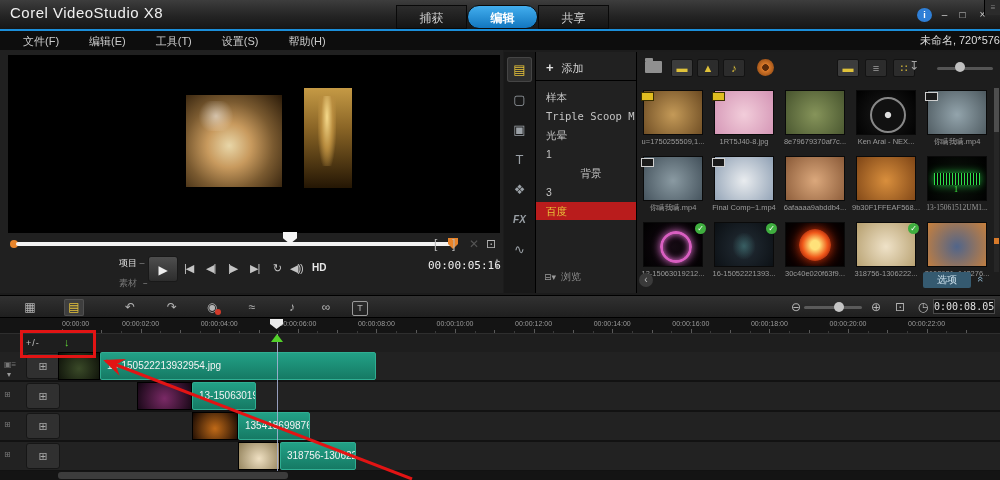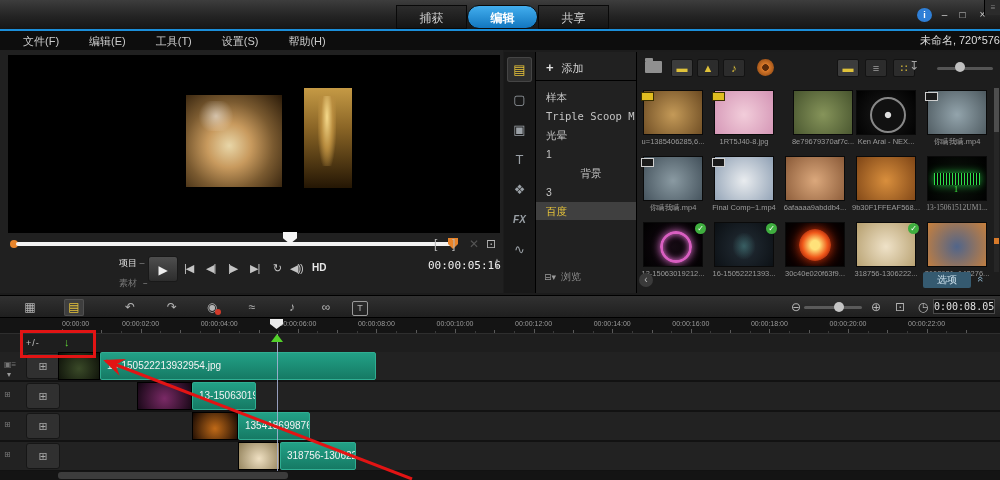--- a/index.html
+++ b/index.html
@@ -51,21 +51,21 @@
     font-size:13px;text-align:center;line-height:25px;}
   .nav-i.active{background:#2f2f2f;color:#e8c53a;box-shadow:inset 0 0 0 1px #454545;}
   .nav-i.fx{font-size:10px;font-weight:bold;font-style:italic;}
   
   #cat-panel{position:absolute;left:536px;top:52px;width:100px;height:241px;background:#212121;border-right:1px solid #000;}
   #add-row{position:absolute;left:10px;top:8px;font-size:11px;color:#d0d0d0;}
   #add-row b{font-size:13px;margin-right:8px;color:#e0e0e0;}
   #cat-divider{position:absolute;left:0;top:28px;width:100px;height:1px;background:#000;}
   .cat-item{position:absolute;left:0;width:100px;height:18px;line-height:18px;padding-left:10px;
     box-sizing:border-box;font-size:10.5px;color:#c4c4c4;white-space:nowrap;overflow:hidden;}
-  .cat-item.selected{background:#404040;color:#e8c53a;}
+  .cat-item.selected{background:#b91c1c;color:#e8c53a;}
   #browse-row{position:absolute;left:8px;top:218px;font-size:10px;color:#8a8a8a;}
   #browse-row .ic{display:inline-block;margin-right:5px;color:#9a9a9a;font-size:9px;}
   
   #library{position:absolute;left:637px;top:52px;width:363px;height:241px;background:#1d1d1d;}
   .lib-tb-box{position:absolute;top:7px;width:22px;height:18px;background:#2c2c2c;border:1px solid #131313;
     border-radius:2px;box-sizing:border-box;text-align:center;line-height:16px;font-size:11px;color:#e0c23a;}
   .lib-tb-box.gray{color:#a0a0a0;}
   .lib-tb-box.active{background:#3c3c3c;}
   #folder-icon{position:absolute;left:8px;top:9px;width:17px;height:12px;background:#909090;border-radius:1px;}
   #folder-icon::before{content:"";position:absolute;left:0;top:-3px;width:8px;height:3px;background:#909090;border-radius:1px 1px 0 0;}
@@ -142,20 +142,21 @@
   
   #anno-box{position:absolute;left:20px;top:330px;width:70px;height:22px;border:3px solid #e21414;z-index:70;pointer-events:none;}
   #anno-arrow{position:absolute;left:0;top:0;width:1000px;height:480px;z-index:69;pointer-events:none;}
 </style>
 </head>
 <body>
 
 <div id="app">
 
   <div id="titlebar">
+    <span id="app-title">Corel VideoStudio X8</span>
     <div id="tabs">
         <div class="tab" style="left: 396px;">捕获</div>
         <div class="tab active" style="left: 467px; border-radius: 12px;">编辑</div>
         <div class="tab" style="left: 538px;">共享</div>
       </div>
     <span id="btn-help" class="winbtn" style="right:68px;">i</span>
     <span class="winbtn" style="right:48px;">–</span>
     <span class="winbtn" style="right:30px;">□</span>
     <span class="winbtn" style="right:10px;">×</span>
   </div>
@@ -226,28 +227,28 @@
     <div class="lib-tb-box active" style="left:200px;">▬</div>
     <div class="lib-tb-box gray" style="left:228px;">≡</div>
     <div class="lib-tb-box" style="left:256px;">∷</div>
     <span id="sort-icon">↧</span>
     <div id="lib-slider"></div>
     <div id="lib-slider-h"></div>
     <div id="media-grid">
         <div class="cell" style="left: 2px; top: 38px;">
           <div class="thumb" style="background: radial-gradient(circle at 50% 55%, rgb(196, 154, 88), rgb(107, 74, 34));"></div>
           <div class="badge-y"></div>
-          <div class="caption">u=1385406285,6...</div>
+          <div class="caption">u=1750255509,1...</div>
         </div>
         <div class="cell" style="left: 73px; top: 38px;">
           <div class="thumb" style="background: radial-gradient(circle at 50% 55%, rgb(242, 205, 218), rgb(211, 147, 180));"></div>
           <div class="badge-y"></div>
           <div class="caption">1RT5J40-8.jpg</div>
         </div>
-        <div class="cell" style="left: 152px; top: 38px;">
+        <div class="cell" style="left: 144px; top: 38px;">
           <div class="thumb" style="background: radial-gradient(circle at 50% 55%, rgb(134, 148, 90), rgb(71, 84, 46));"></div>
           <div class="caption">8e79679370af7c...</div>
         </div>
         <div class="cell" style="left: 215px; top: 38px;">
           <div class="thumb" style="background: radial-gradient(circle at 50% 55%, rgb(27, 27, 27), rgb(0, 0, 0));">
             <div class="m-vinyl"></div>
           </div>
           <div class="caption">Ken Arai - NEX...</div>
         </div>
         <div class="cell" style="left: 286px; top: 38px;">

